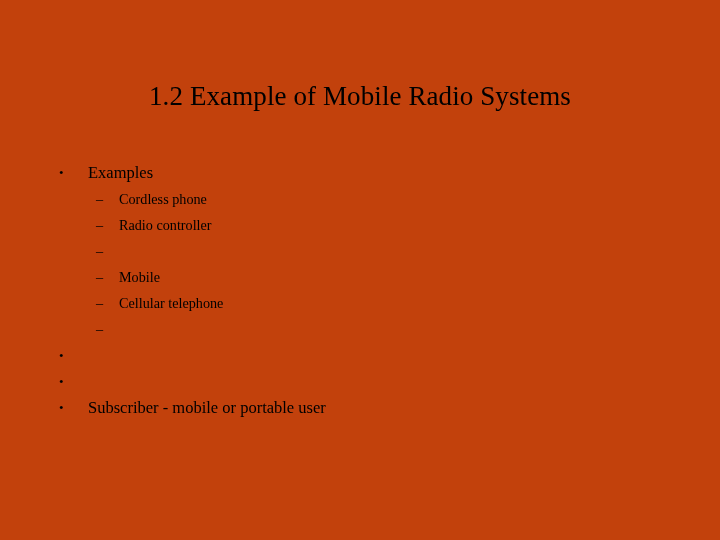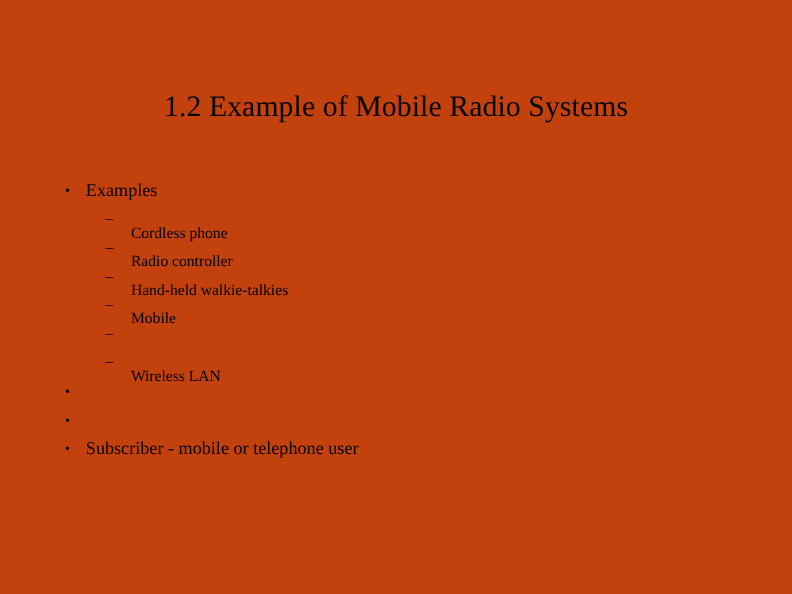--- a/index.html
+++ b/index.html
@@ -55,21 +55,21 @@
     position: absolute;
     left: 59px;
     top: 0;
     width: 12px;
     text-align: left;
     font-size: 13px;
     line-height: 26px;
   }
   .lvl1 .text {
     position: absolute;
-    left: 78px;
+    left: 88px;
     top: 0;
     line-height: 26px;
     white-space: nowrap;
   }
   
   .lvl2 {
     height: 26px;
     line-height: 26px;
     font-size: 14.2px;
   }
@@ -78,21 +78,21 @@
     left: 96px;
     top: 0;
     width: 16px;
     text-align: left;
     font-size: 14.2px;
     line-height: 26px;
   }
   .lvl2 .text {
     position: absolute;
     left: 119px;
-    top: 13px;
+    top: 0;
     line-height: 26px;
     white-space: nowrap;
   }
   .gap-before {
     margin-top: 1px;
   }
 </style>
 </head>
 <body>
 
@@ -109,39 +109,38 @@
         <div class="bullet-row lvl2">
           <span class="marker">–</span>
           <span class="text">Cordless phone</span>
         </div>
         <div class="bullet-row lvl2">
           <span class="marker">–</span>
           <span class="text">Radio controller</span>
         </div>
         <div class="bullet-row lvl2">
           <span class="marker">–</span>
-          <span class="text">Hand-held walkie-talkies</span>
         </div>
         <div class="bullet-row lvl2">
           <span class="marker">–</span>
           <span class="text">Mobile</span>
         </div>
         <div class="bullet-row lvl2">
           <span class="marker">–</span>
+          <span class="text">Cellular telephone</span>
         </div>
         <div class="bullet-row lvl2">
           <span class="marker">–</span>
-          <span class="text">Wireless LAN</span>
         </div>
         <div class="bullet-row lvl1 gap-before">
           <span class="marker">•</span>
         </div>
         <div class="bullet-row lvl1">
           <span class="marker">•</span>
         </div>
         <div class="bullet-row lvl1">
           <span class="marker">•</span>
-          <span class="text">Subscriber - mobile or telephone user</span>
+          <span class="text">Subscriber - mobile or portable user</span>
         </div>
       </div>
   </div>
 
 </div>
 
 </body></html>

